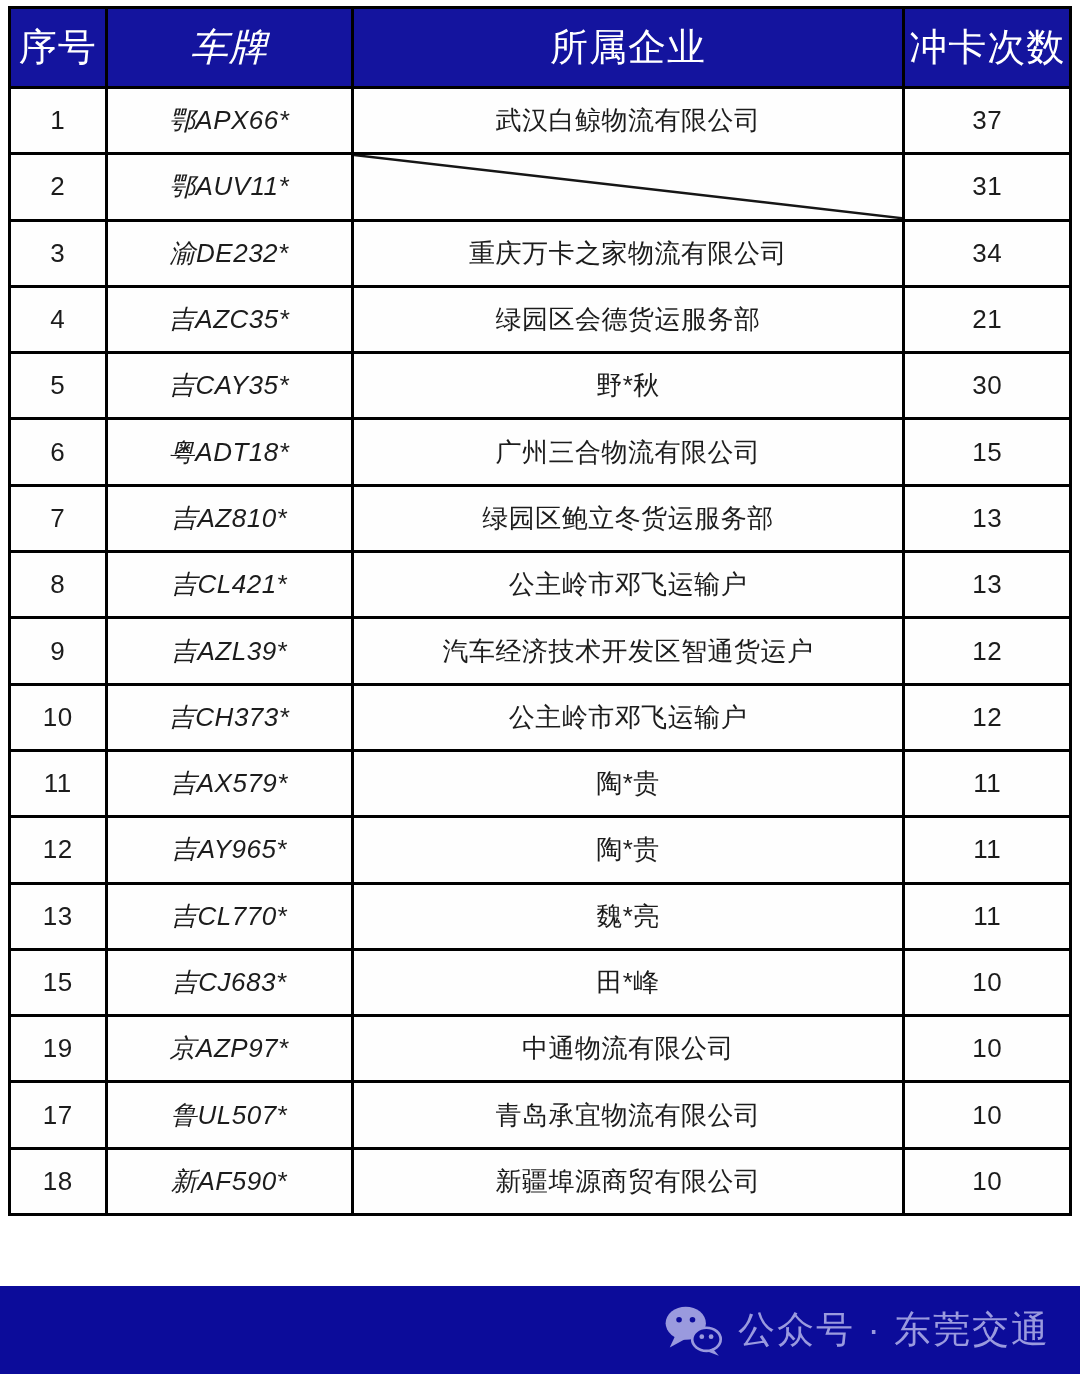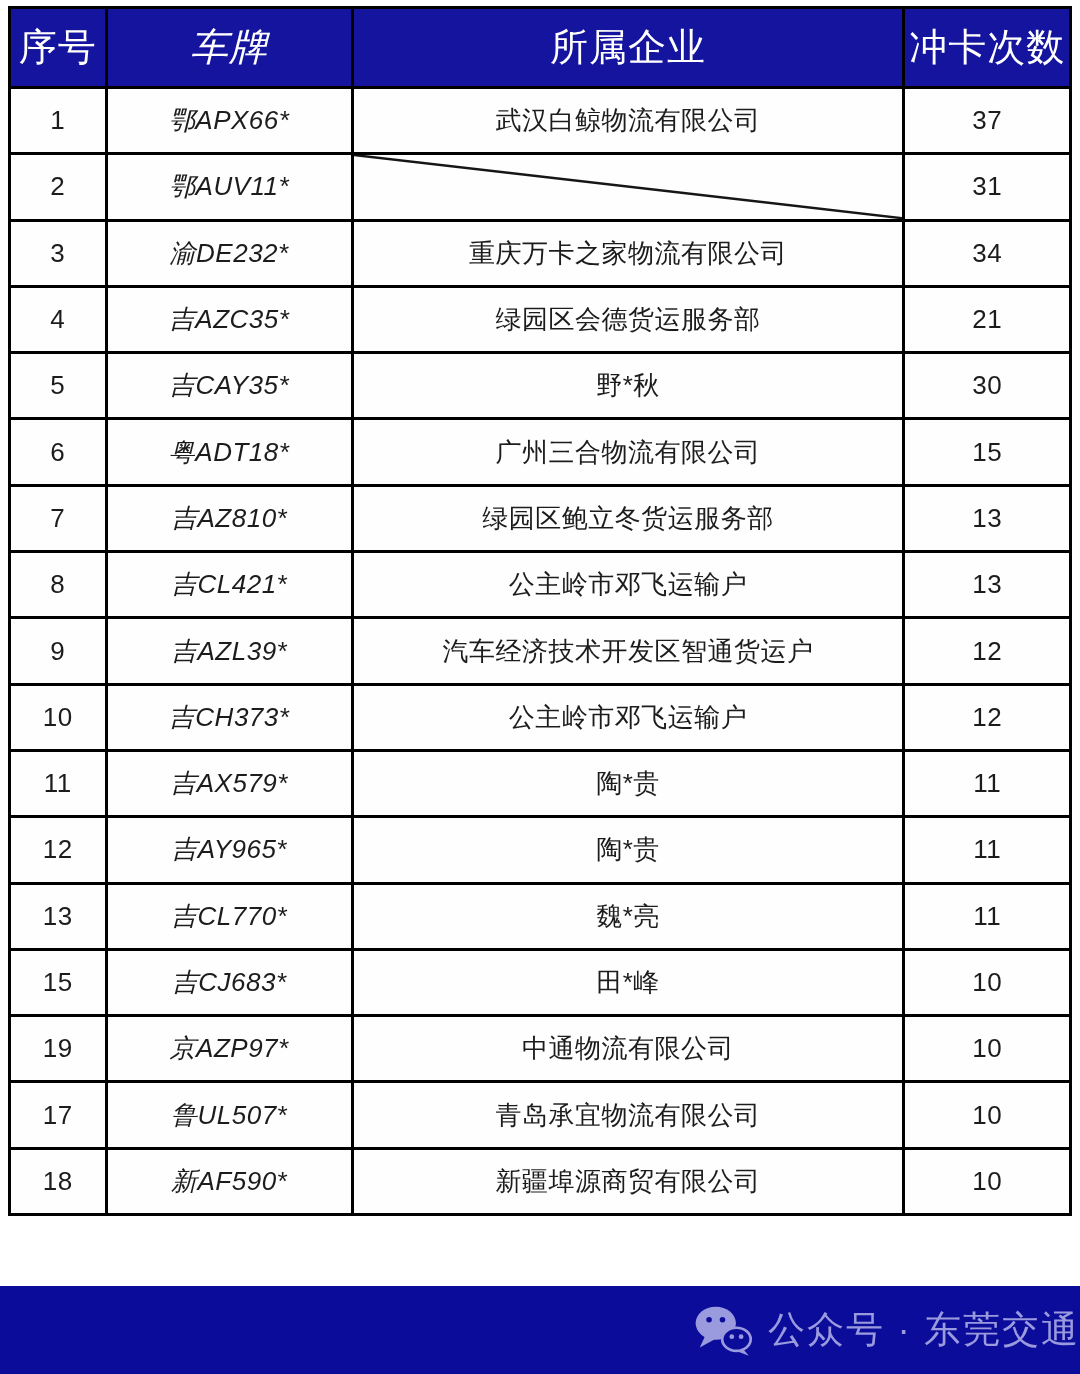--- a/index.html
+++ b/index.html
@@ -68,20 +68,21 @@
   .footer {
     position: absolute;
     left: 0;
     right: 0;
     bottom: 0;
     height: 88px;
     background: var(--blue);
     display: flex;
     align-items: center;
     justify-content: flex-end;
+    padding-right: 30px;
     gap: 14px;
   }
   .wx-badge { display: inline-flex; align-items: center; }
   .wx-label {
     color: var(--lilac);
     font-size: 37px;
     letter-spacing: 2px;
   }
 </style>
 </head>

